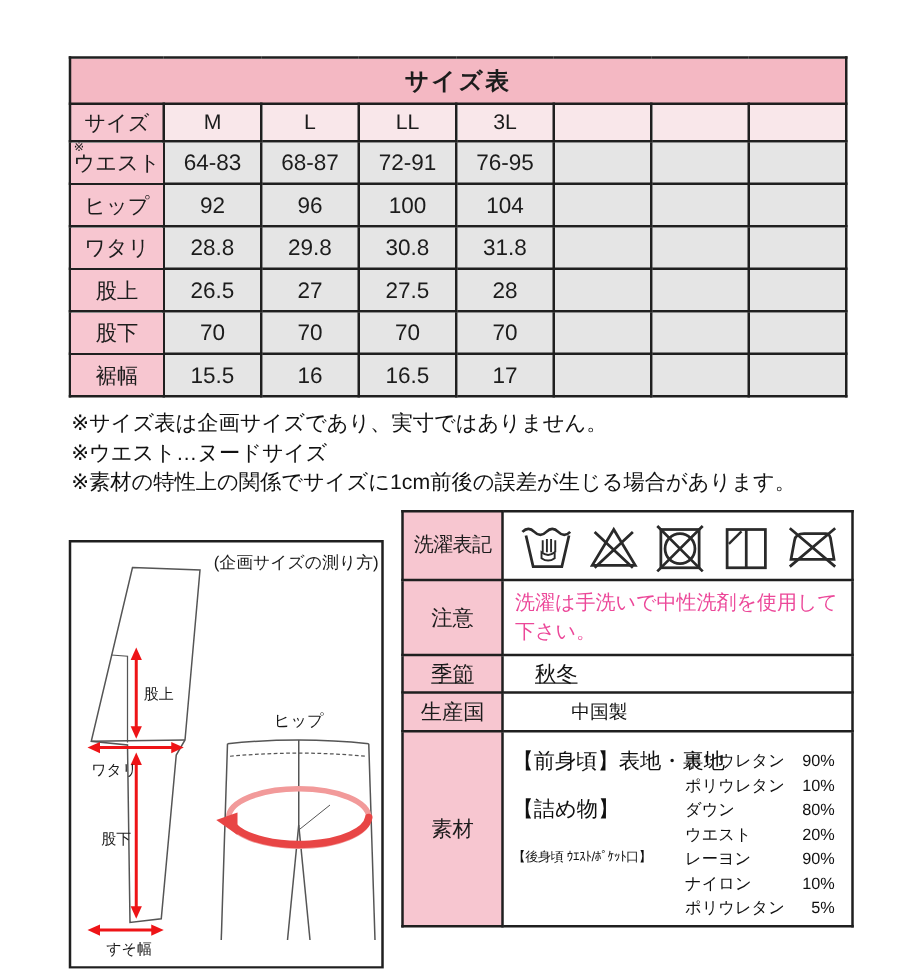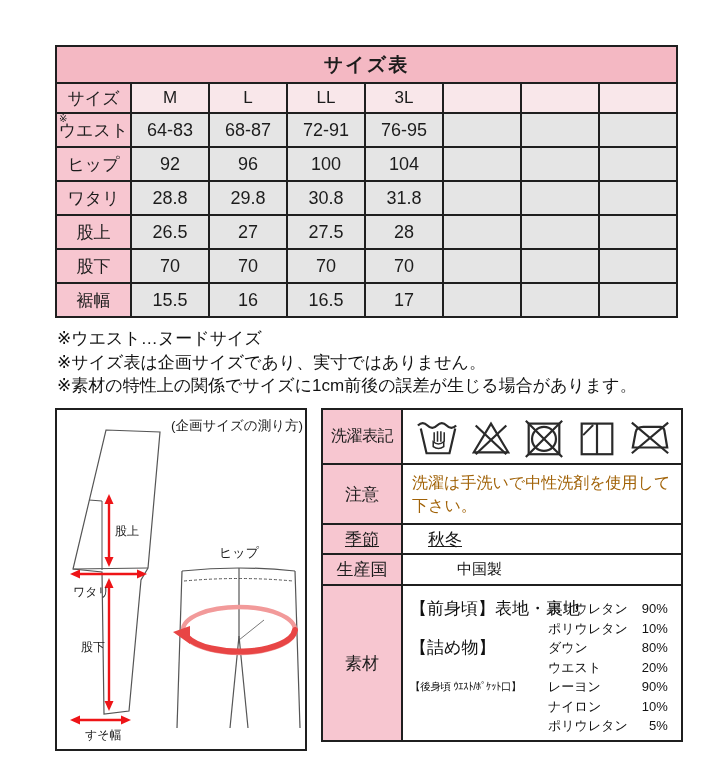--- a/index.html
+++ b/index.html
@@ -15,32 +15,32 @@
   .size-table .head-row td{height:26px;font-size:17px;background:#f9e7ea;}
   .size-table .head-row td.lbl{background:#f7c6d0;}
   .size-table .data-row td{height:30px;font-size:18px;background:#e5e5e5;}
   .size-table .data-row td.lbl{background:#f7c6d0;font-size:17px;position:relative;}
   .note-mark{position:absolute;top:0px;left:2px;font-size:10px;line-height:10px;}
 
   
   .notes{position:absolute;left:57px;top:327px;font-size:17px;line-height:23.5px;color:#111;white-space:nowrap;}
 
   
-  .diagram-box{position:absolute;left:55px;top:408px;width:248px;height:339px;border:2.5px solid #1f1f1f;background:#fff;}
+  .diagram-box{position:absolute;left:55px;top:432px;width:248px;height:339px;border:2.5px solid #1f1f1f;background:#fff;}
 
   
   .care-table{position:absolute;left:321px;top:408px;}
   .care-table td{border:2px solid #1f1f1f;vertical-align:middle;}
   .care-table td.clbl{background:#f7c6d0;text-align:center;font-size:17px;width:76px;}
   .care-table td.clbl.small-lbl{font-size:16px;letter-spacing:-0.5px;}
   .care-table td.cval{background:#fff;width:264px;}
   .r-wash{height:55px;} .r-caution{height:60px;} .r-season{height:30px;text-decoration:underline;} .r-country{height:31px;} .r-material{height:156px;}
   .wash-icons{display:flex;align-items:center;gap:9px;padding-left:12px;}
   .wash-icons svg{display:block;}
-  .caution-text{font-size:16px;line-height:1.45;padding:2px 6px 2px 8px;color:#a16207;}
+  .caution-text{font-size:16px;line-height:1.45;padding:2px 6px 2px 8px;color:#ec4899;}
   .season-value{font-size:17px;padding-left:24px;color:#111;}
   .country-value{font-size:15px;padding-left:24px;color:#111;margin-left:29px;}
   .materials{padding:12px 10px 0 6px;color:#111;}
   .mat-row{display:flex;line-height:19.5px;}
   .mat-part{width:138px;font-size:17px;white-space:nowrap;}
   .mat-part.small{font-size:10.5px;letter-spacing:-0.3px;}
   .mat-name{flex:1;font-size:13px;white-space:nowrap;}
   .mat-pct{width:40px;text-align:right;font-size:13px;padding-right:2px;}
 </style>
 </head>
@@ -130,22 +130,22 @@
       <td>16.5</td>
       <td>17</td>
       <td></td>
       <td></td>
       <td></td>
     </tr>
   </tbody>
     </table>
 
   <div class="notes">
+    <div>※サイズ表は企画サイズであり、実寸ではありません。</div>
     <div>※ウエスト…ヌードサイズ</div>
-    <div>※サイズ表は企画サイズであり、実寸ではありません。</div>
     <div>※素材の特性上の関係でサイズに1cm前後の誤差が生じる場合があります。</div>
   </div>
 
   <div class="diagram-box">
     <svg width="248" height="339" viewBox="0 0 248 339">
 
       <text x="246" y="20" text-anchor="end" font-size="13.5" fill="#1a1a1a">(企画サイズの測り方)</text>
 
       <g stroke="#555" stroke-width="1.2" fill="none">
         <path d="M49,20 L103,22 L91,158 L84,170 L72,301 L47,304 L45,162 L16,159 Z"></path>

